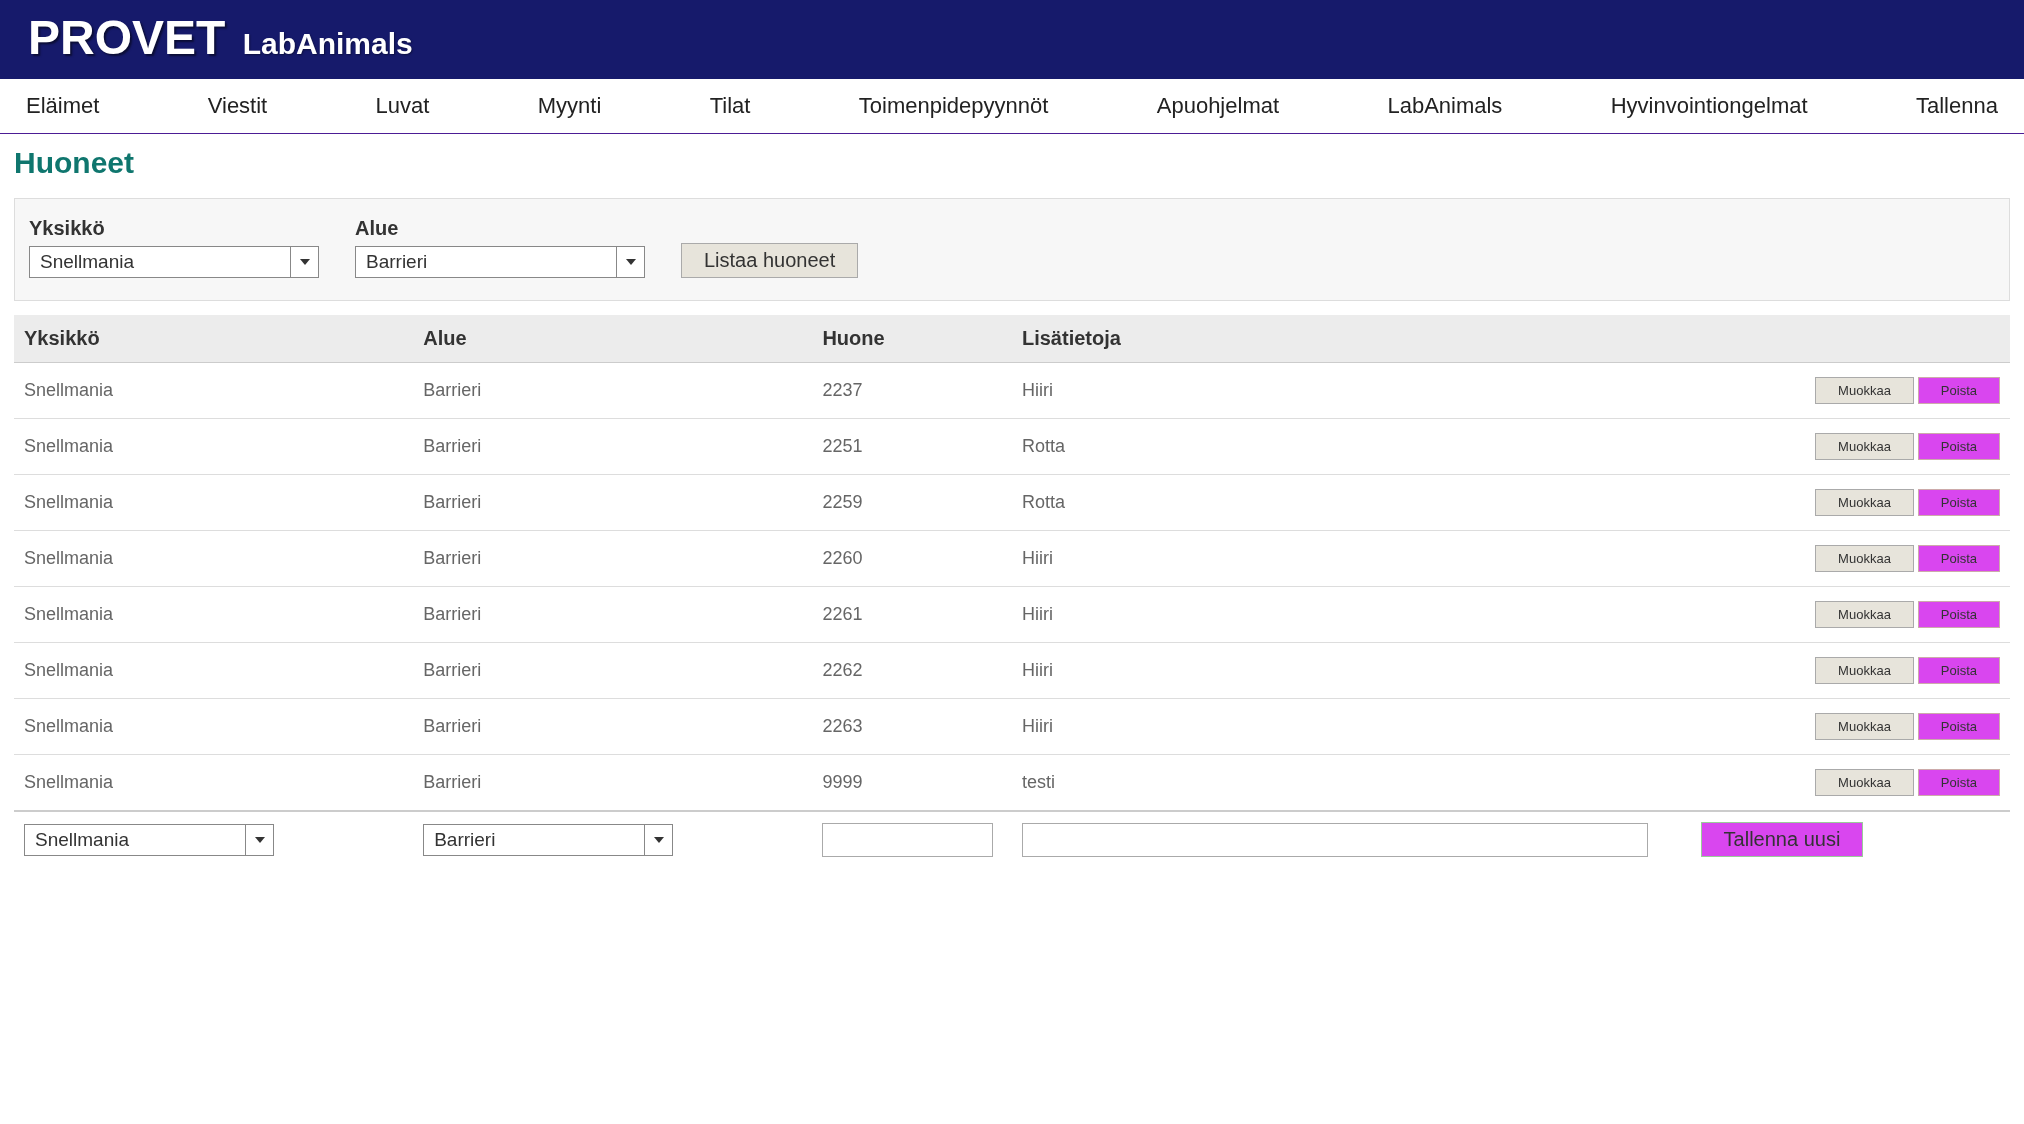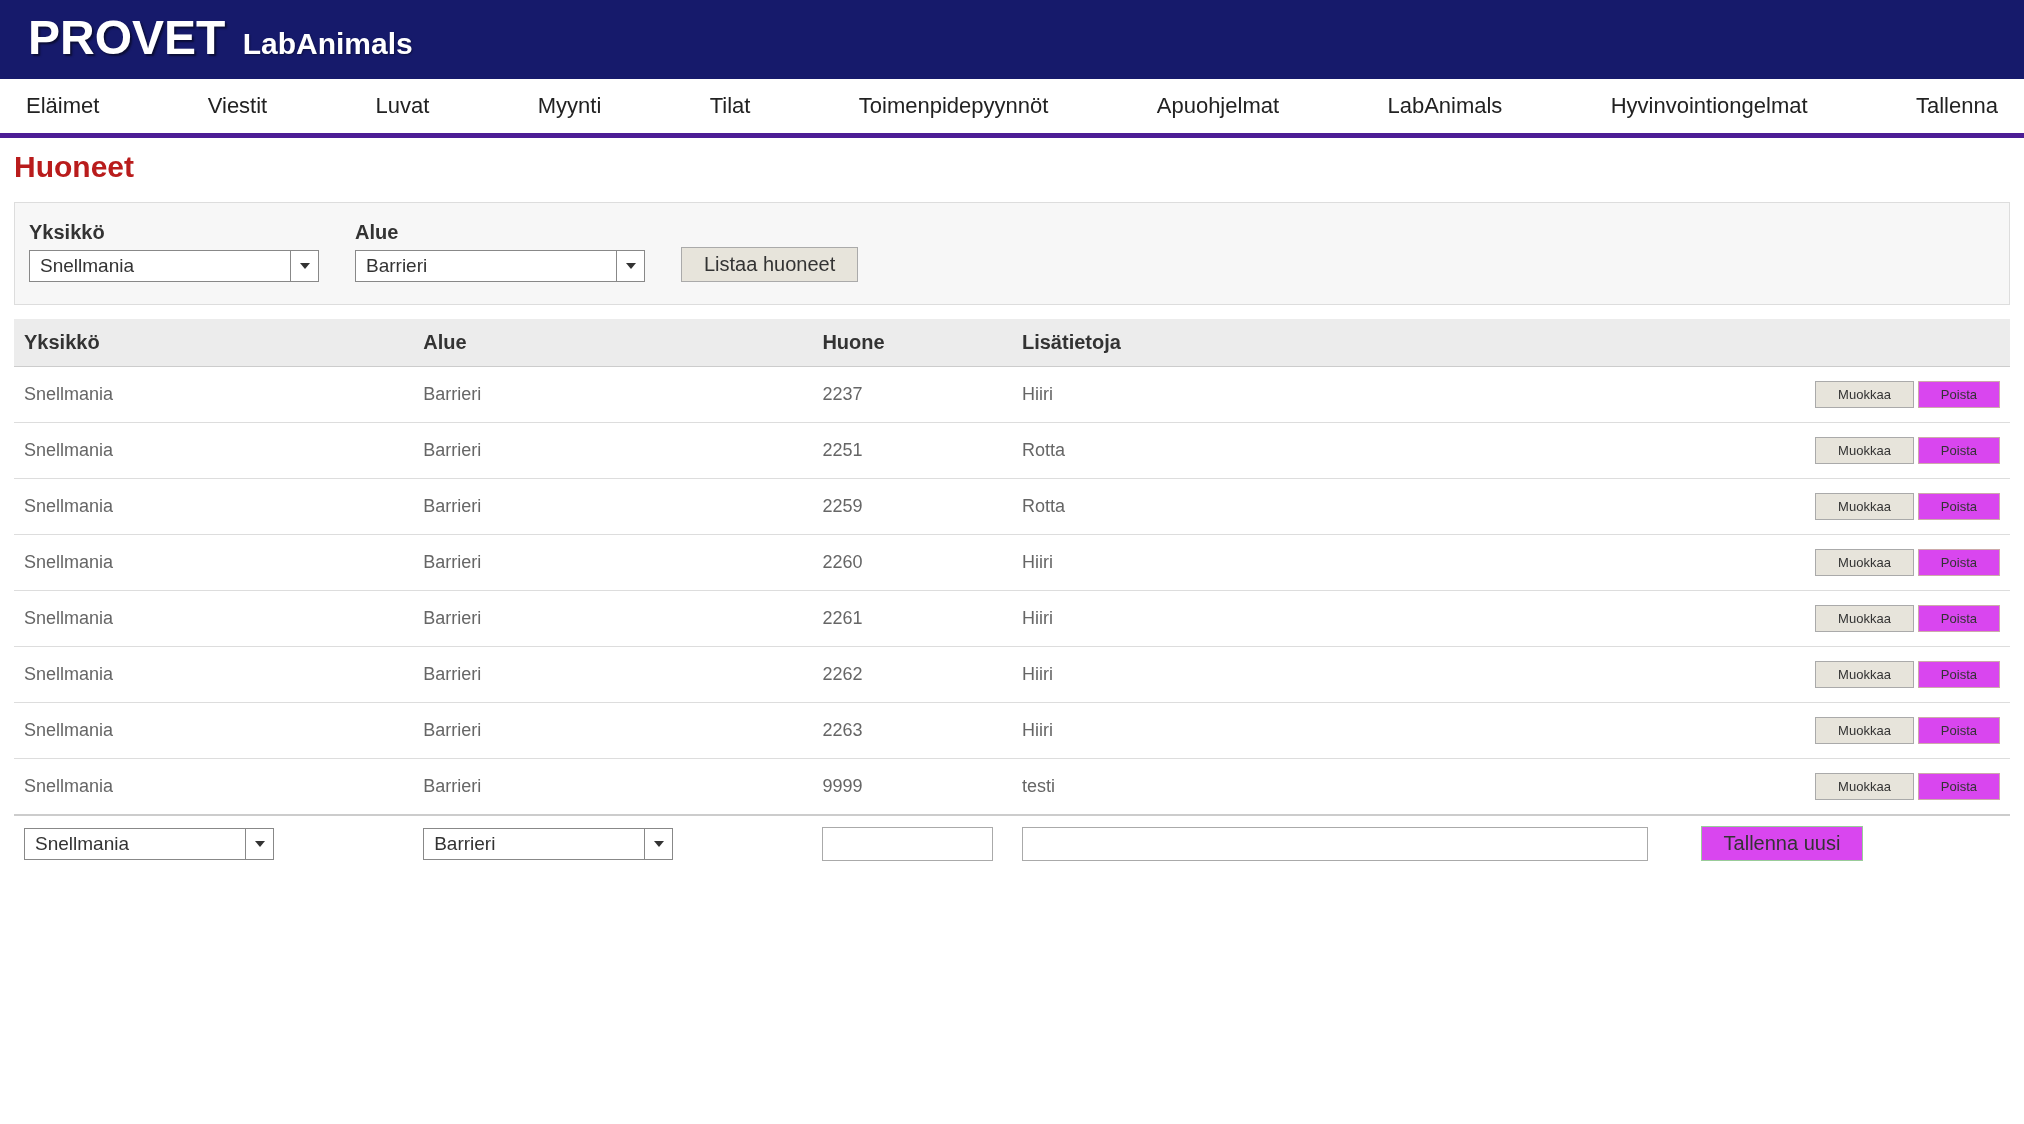--- a/index.html
+++ b/index.html
@@ -25,34 +25,34 @@
     font-size: 30px;
     font-weight: 700;
     margin-left: 12px;
     vertical-align: baseline;
     text-shadow: 1px 1px 2px rgba(0,0,0,.4);
   }
   .menubar {
     display: flex;
     justify-content: space-between;
     padding: 10px 18px;
-    border-bottom: 5px solid #4c1d95;
+    border-bottom: 1px solid #4c1d95;
     background: #fff;
   }
   .menubar .item {
     font-size: 22px;
     color: #222;
     padding: 4px 8px;
     cursor: pointer;
   }
   .page-title {
     font-size: 30px;
     padding: 12px 14px 8px 14px;
     margin: 0;
-    color: #b91c1c;
+    color: #0f766e;
   }
   .filter-box {
     margin: 10px 14px;
     border: 1px solid #ddd;
     background: #f7f7f7;
     padding: 18px 14px 22px 14px;
     display: flex;
     gap: 36px;
     align-items: flex-end;
   }

